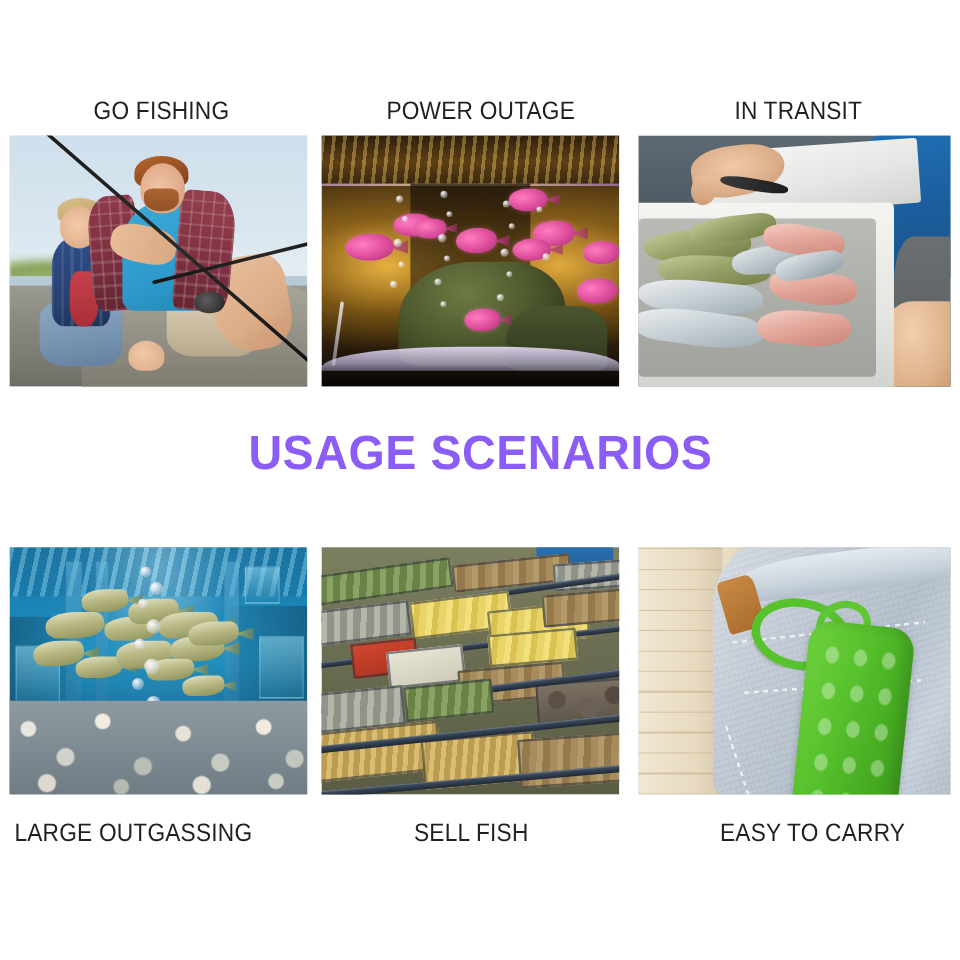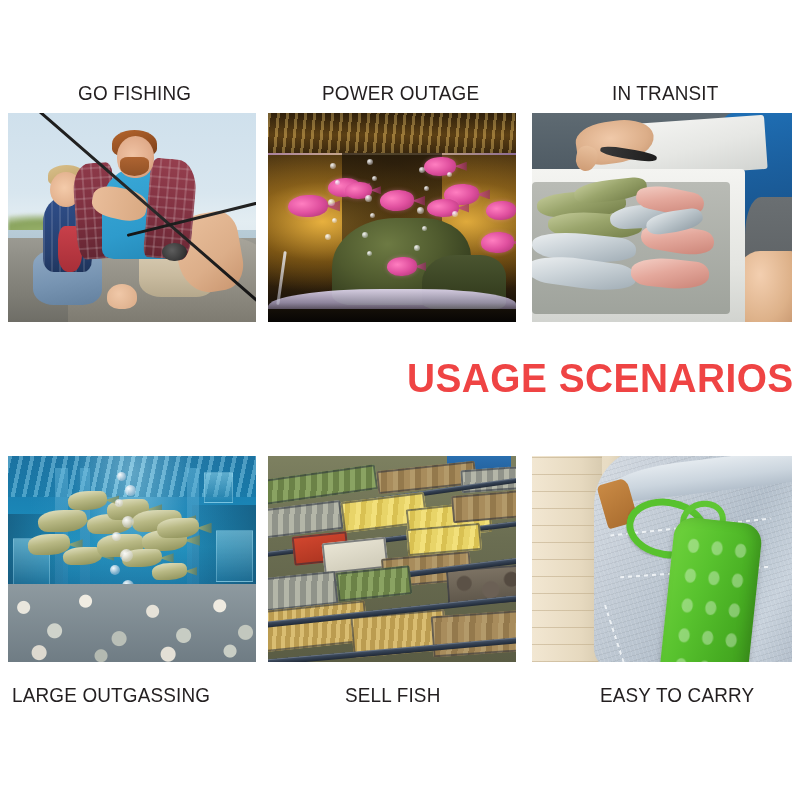--- a/index.html
+++ b/index.html
@@ -42,26 +42,26 @@
   .cap-d { left: 12px;  transform-origin: left center; }
   .cap-e { left: 345px; transform-origin: left center; }
   .cap-f { left: 600px; transform-origin: left center; }
 
   
   .headline {
     position: absolute;
     top: 358px;
     left: 0;
     width: 800px;
-    text-align: right;
+    text-align: center;
     font-family: "Liberation Sans", sans-serif;
     font-weight: 700;
     font-size: 40px;
     letter-spacing: 0.5px;
-    color: #ef4444;
+    color: #8b5cf6;
     line-height: 1;
   }
   .headline span { display: inline-block; transform: scaleX(0.97); }
 
   
   .panel {
     position: absolute;
     overflow: hidden;
     background: #cfd8dd;
   }

